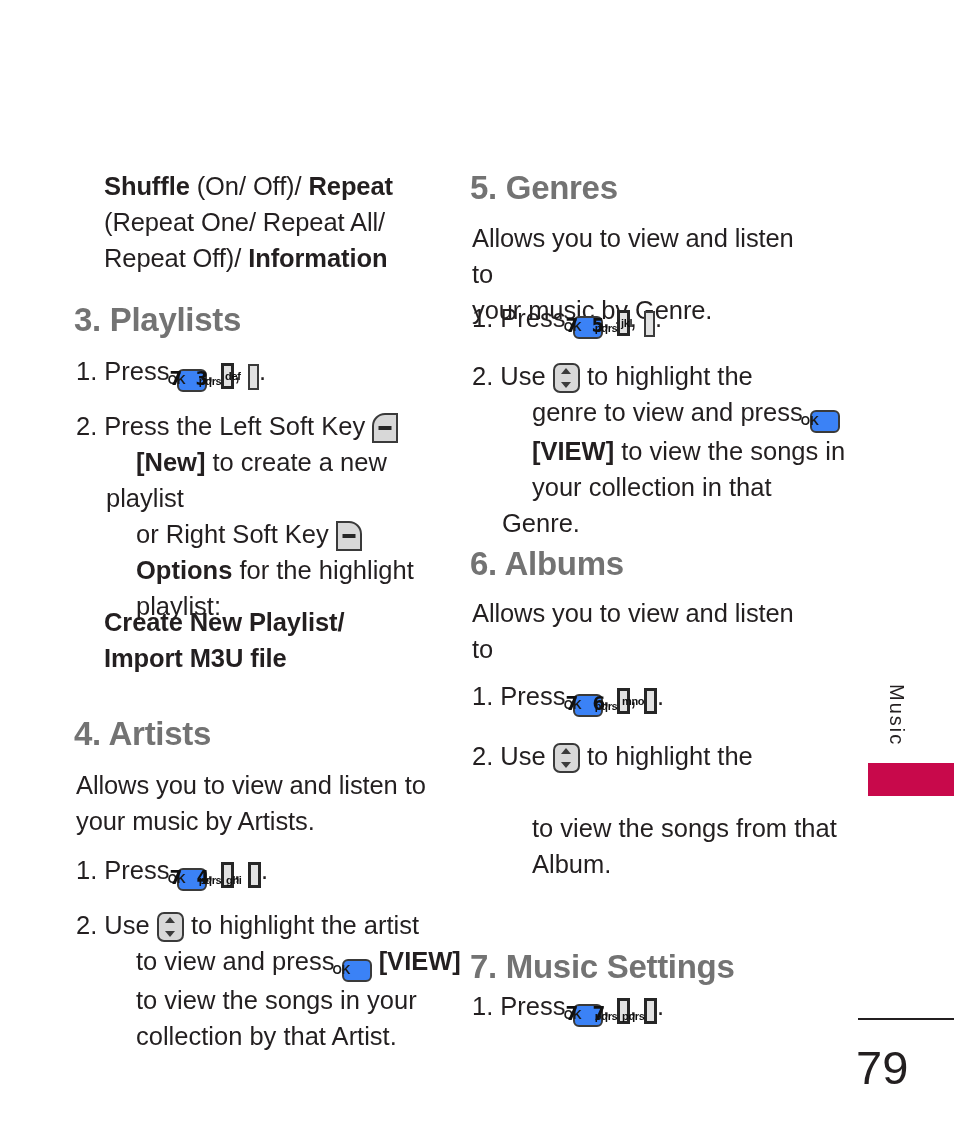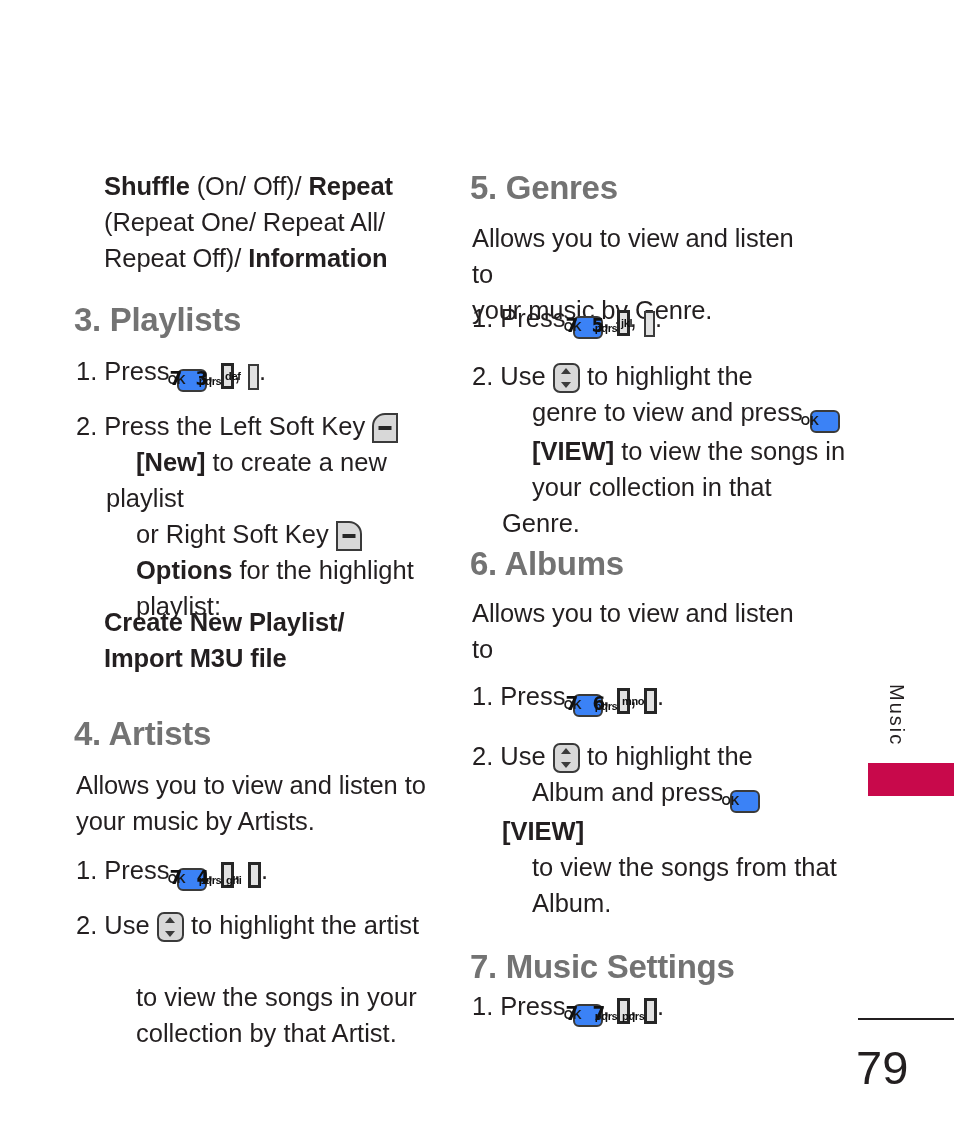--- a/index.html
+++ b/index.html
@@ -205,21 +205,21 @@
       <span>Allows you to view and listen to</span><br>
       <span>your music by Artists.</span>
     </div>
 
     <div class="step" style="position:absolute;top:852px;left:2px;width:356px;">
       <span>1. Press </span><span class="key key-ok">OK</span><span>, </span><span class="key key-num"><span class="d">7</span><span class="s">pqrs</span></span><span>, </span><span class="key key-num"><span class="d">4</span><span class="s">ghi</span></span><span>.</span>
     </div>
 
     <div class="step" style="position:absolute;top:907px;left:2px;width:360px;">
       <span>2. Use </span><span class="key key-nav"><span class="tri u"></span><span class="tri d"></span></span><span> to highlight the artist</span><br>
-      <br>
+      <span class="hang"><span>to view and press </span><span class="key key-ok">OK</span> <span class="b">[VIEW]</span></span><br>
       <span class="hang">to view the songs in your</span><br>
       <span class="hang">collection by that Artist.</span>
     </div>
 
   </div>
 
   <div class="col col-right">
 
     <h2 class="sec" style="position:absolute;top:168px;left:0;">5. Genres</h2>
 
@@ -244,21 +244,21 @@
     <div class="para" style="position:absolute;top:595px;left:2px;width:346px;">
       <span>Allows you to view and listen to</span><br>
     </div>
 
     <div class="step" style="position:absolute;top:678px;left:2px;width:346px;">
       <span>1. Press </span><span class="key key-ok">OK</span><span>, </span><span class="key key-num"><span class="d">7</span><span class="s">pqrs</span></span><span>, </span><span class="key key-num"><span class="d">6</span><span class="s up">mno</span></span><span>.</span>
     </div>
 
     <div class="step" style="position:absolute;top:738px;left:2px;width:346px;">
       <span>2. Use </span><span class="key key-nav"><span class="tri u"></span><span class="tri d"></span></span><span> to highlight the</span><br>
-      <span class="hang"><span>Album and press </span><span class="key key-ok">OK</span> <span class="b">[VIEW]</span></span><br>
+      <br>
       <span class="hang">to view the songs from that</span><br>
       <span class="hang">Album.</span>
     </div>
 
     <h2 class="sec" style="position:absolute;top:947px;left:0;">7. Music Settings</h2>
 
     <div class="step" style="position:absolute;top:988px;left:2px;width:346px;">
       <span>1. Press </span><span class="key key-ok">OK</span><span>, </span><span class="key key-num"><span class="d">7</span><span class="s">pqrs</span></span><span>, </span><span class="key key-num"><span class="d">7</span><span class="s">pqrs</span></span><span>.</span>
     </div>
 

